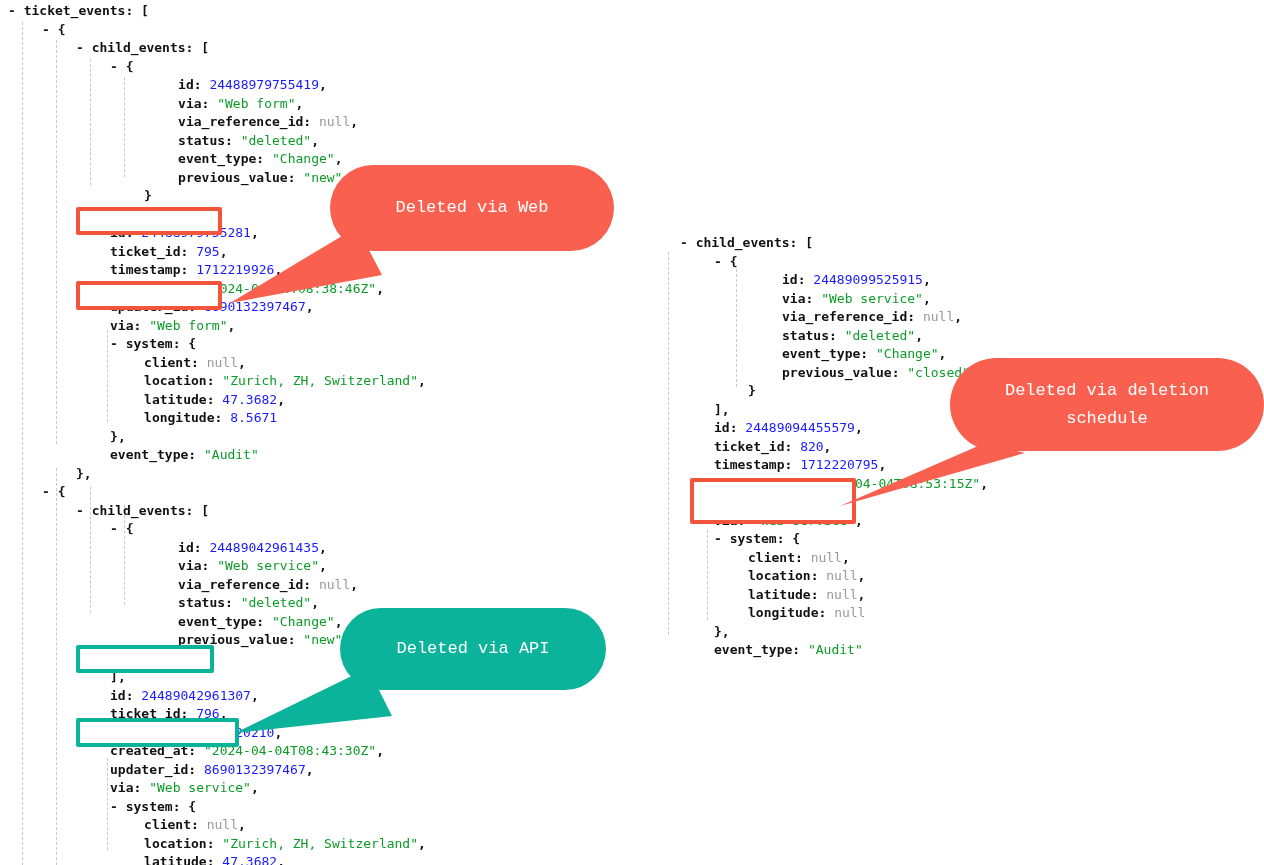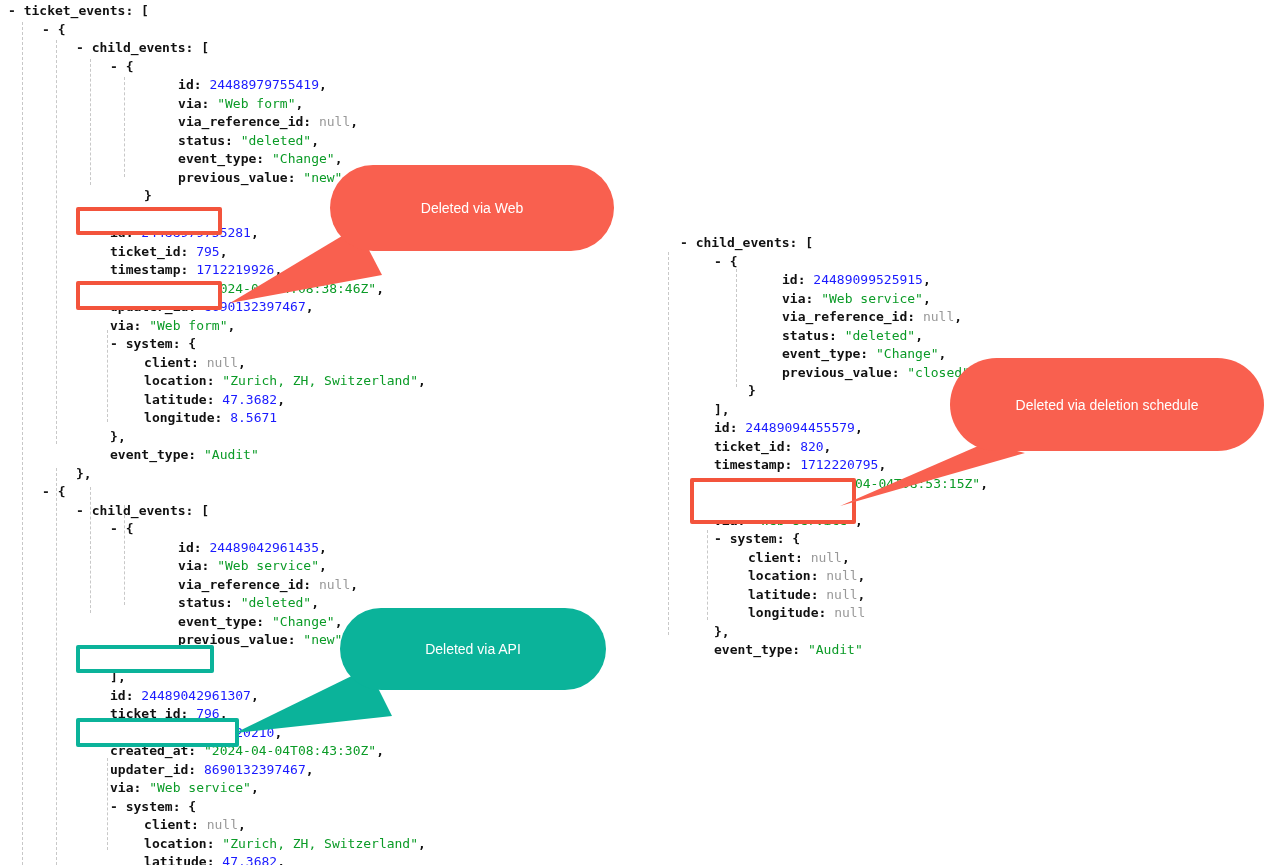--- a/index.html
+++ b/index.html
@@ -32,22 +32,22 @@
   .hl{position:absolute;box-sizing:border-box;border:4px solid #f3543c;
       background:#ffffff;border-radius:2px;}
   .hl.teal{border-color:#0bb39a;}
 
   
   .callout{position:absolute;}
   .bubble{
     position:relative;
     border-radius:48px;
     color:#ffffff;
-    font-family:Liberation Sans, sans-serif;
-    font-size:14px;
+    font-family:Liberation Mono, monospace;
+    font-size:17px;
     font-weight:400;
     display:flex;align-items:center;justify-content:center;
     text-align:center;
     line-height:28px;
     box-sizing:border-box;
   }
   .bubble.red{background:#f9604f;}
   .bubble.teal{background:#0bb39a;}
   .tail{position:absolute;}
   .tail svg{display:block;overflow:visible;}

